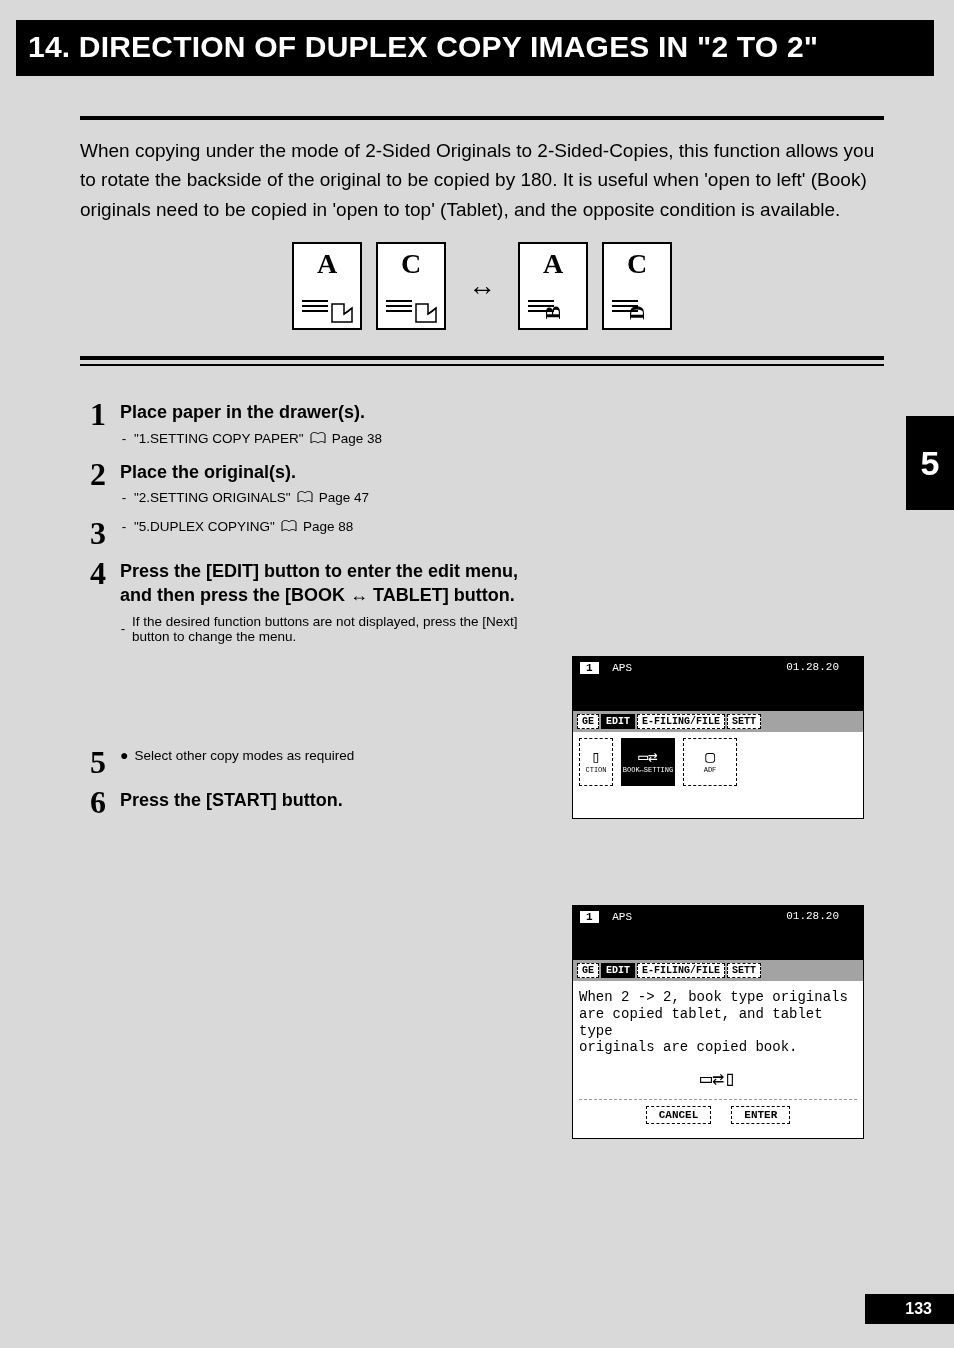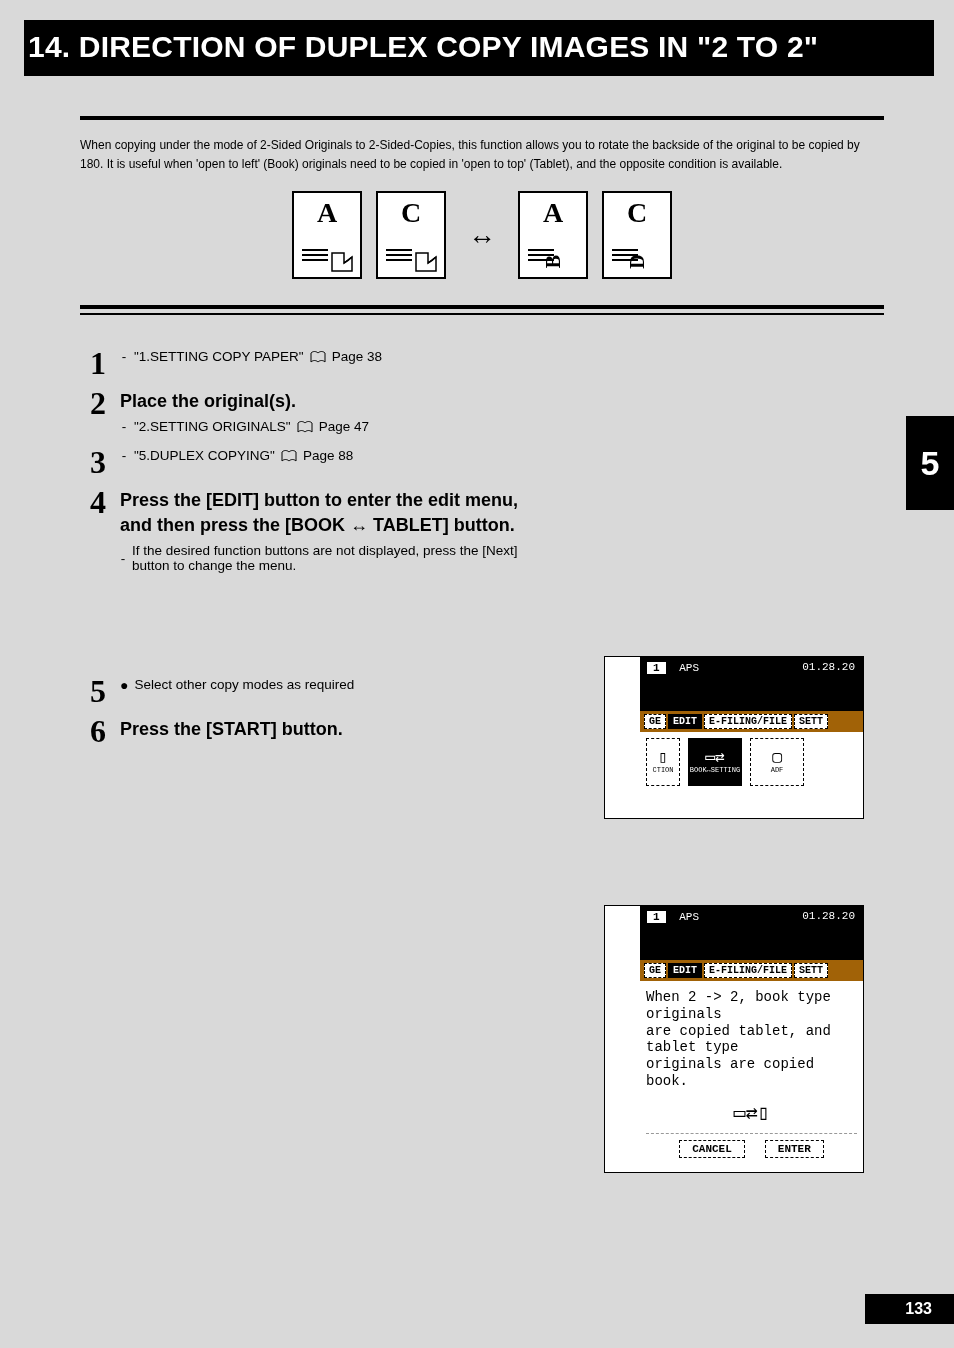--- a/index.html
+++ b/index.html
@@ -7,36 +7,36 @@
     background: #d9d9d9;
     font-family: Arial, Helvetica, sans-serif;
     color: #000;
     width: 954px;
     height: 1348px;
     position: relative;
   }
   .title-bar {
     background: #000;
     color: #fff;
-    margin: 20px 20px 0 24px;
-    padding: 10px 20px 12px 4px;
+    margin: 20px 20px 0 16px;
+    padding: 10px 20px 12px 12px;
   }
   .title-bar h1 {
     font-size: 30px;
     font-weight: bold;
     letter-spacing: 0.2px;
   }
   .content {
     margin: 40px 70px 0 80px;
   }
   .hr-thick { border: none; border-top: 4px solid #000; }
   .hr-thin { border: none; border-top: 2px solid #000; margin-top: 4px; }
   .intro {
     margin: 16px 0 18px 0;
-    font-size: 12px;
+    font-size: 19px;
     line-height: 1.55;
   }
   .figure-row {
     display: flex;
     align-items: center;
     justify-content: center;
     gap: 14px;
     margin: 18px 0 26px 0;
   }
   .page-tile {
@@ -134,49 +134,48 @@
   }
   .sub .dash { width: 8px; text-align: center; }
   .sub .bullet-dot { font-size: 14px; line-height: 1; }
   .book-icon { display: inline-flex; align-items: center; }
   .book-icon svg { display: inline-block; }
   .right-screens {
     position: absolute;
     right: 90px;
   }
   .screen {
-    width: 260px;
+    width: 292px;
     border: 1px solid #000;
     background: #fff;
     font-family: "Courier New", monospace;
     font-size: 11px;
-    padding-left: 35px;
   }
   .scr-top {
     background: #000;
     color: #fff;
     height: 54px;
     position: relative;
     padding: 4px 6px;
   }
   .scr-top .box1 {
     background: #fff;
     color: #000;
     display: inline-block;
     padding: 0 6px;
     border: 1px solid #000;
     font-weight: bold;
   }
   .scr-top .aps { margin-left: 6px; }
-  .scr-top .clock { position: absolute; right: 8px; top: 4px; }
+  .scr-top .clock { position: absolute; right: 24px; top: 4px; }
   .scr-tabs {
     display: flex;
     gap: 2px;
     padding: 3px 4px 3px 4px;
-    background: #a16207;
+    background: #a3a3a3;
   }
   .scr-tabs .tab {
     border: 1px dashed #000;
     padding: 1px 4px;
     font-size: 10px;
     background: #fff;
     font-weight: bold;
   }
   .scr-tabs .tab.active { background: #000; color: #fff; border-style: solid; }
   .scr-body {
@@ -298,20 +297,21 @@
   </div>
 
   <hr class="hr-thick">
   <hr class="hr-thin">
 
   <div class="steps">
 
     <div class="step">
       <div class="num">1</div>
       <div class="body">
+        <div class="step-head">Place paper in the drawer(s).</div>
         <div class="sub">
           <span class="dash">-</span>
           <span>"1.SETTING COPY PAPER"</span>
           <span class="book-icon">
             <svg width="16" height="12" viewBox="0 0 16 12">
                 <path d="M1 2 C3 0 6 0 8 2 C10 0 13 0 15 2 L15 11 C13 9 10 9 8 11 C6 9 3 9 1 11 Z" fill="none" stroke="#000" stroke-width="1"></path>
               </svg>
           </span>
           <span>Page 38</span>
         </div>

